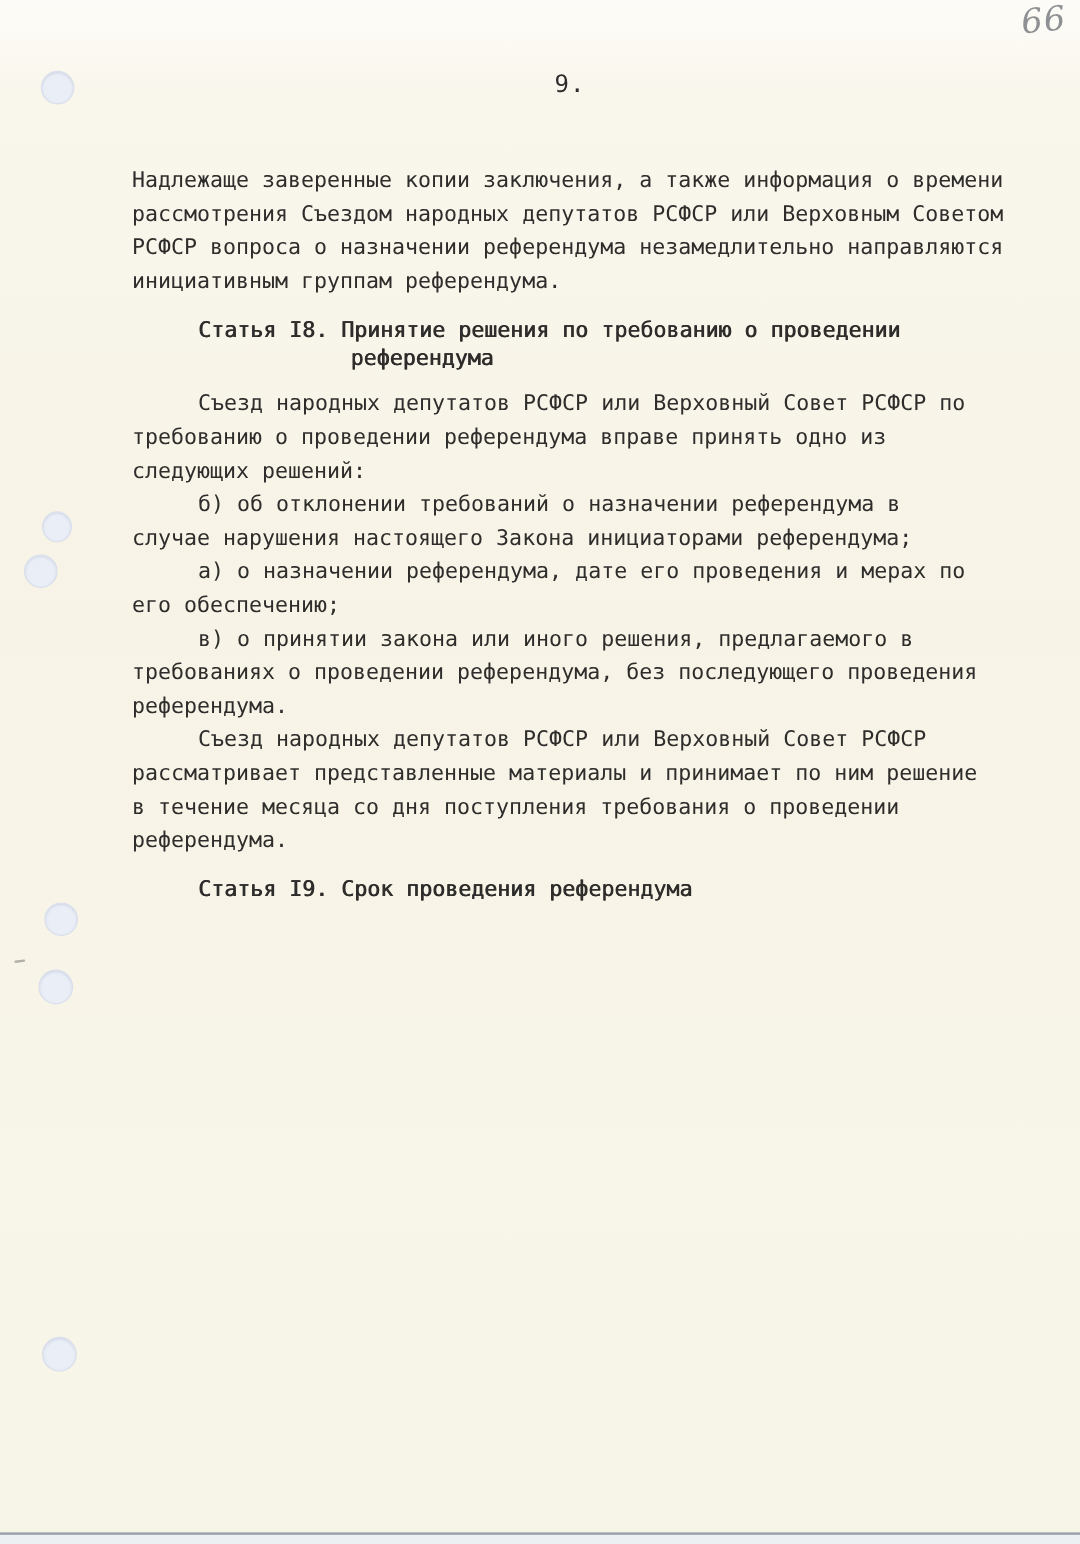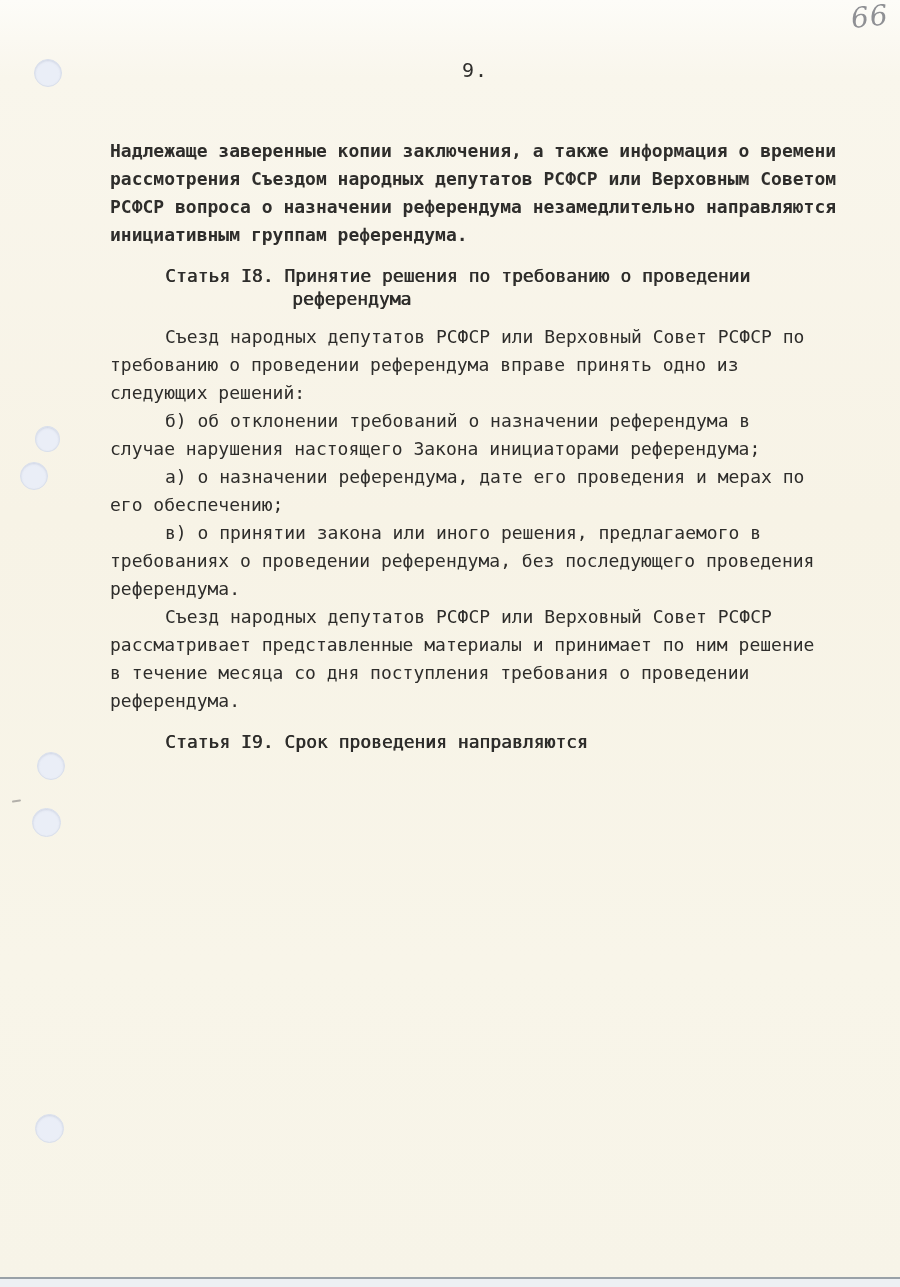--- a/index.html
+++ b/index.html
@@ -36,21 +36,21 @@
     top: 137px; left: 110px;
     width: 762px;
     font-size: 18px;
   }
   .para {
     margin: 0;
     line-height: 28px;
     white-space: pre-line;
     text-indent: 55px;
   }
-  .para.no-indent { text-indent: 0; font-weight: bold; }
+  .para.no-indent { text-indent: 0; }
   .heading {
     margin: 15px 0 13px 0;
     line-height: 23px;
     white-space: pre-line;
     font-weight: normal;
     text-shadow: 0.6px 0 0 #2e2d2b;
     padding-left: 182px;
     text-indent: -127px;
   }
   .overtyped {
@@ -126,21 +126,21 @@
     <p class="para">в) о принятии закона или иного решения, предлагаемого в
 требованиях о проведении референдума, без последующего проведения
 референдума.</p>
 
     <p class="para">Съезд народных депутатов РСФСР или Верховный Совет РСФСР
 рассматривает представленные материалы и принимает по ним решение
 в течение месяца со дня поступления требования о проведении
 референдума.</p>
 
 
-    <p class="heading">Статья I9. Срок проведения направляются</p>
+    <p class="heading">Статья I9. Срок проведения референдума</p>
 
 
 
   </div>
 
   <div class="bottom-edge"></div>
 
 </div>
 
 </body></html>

